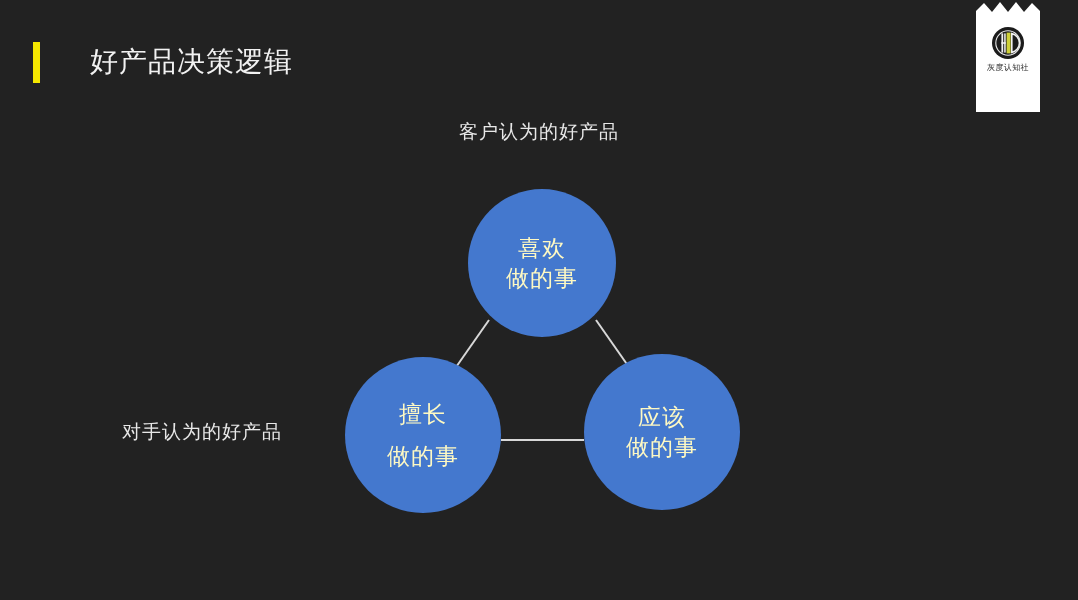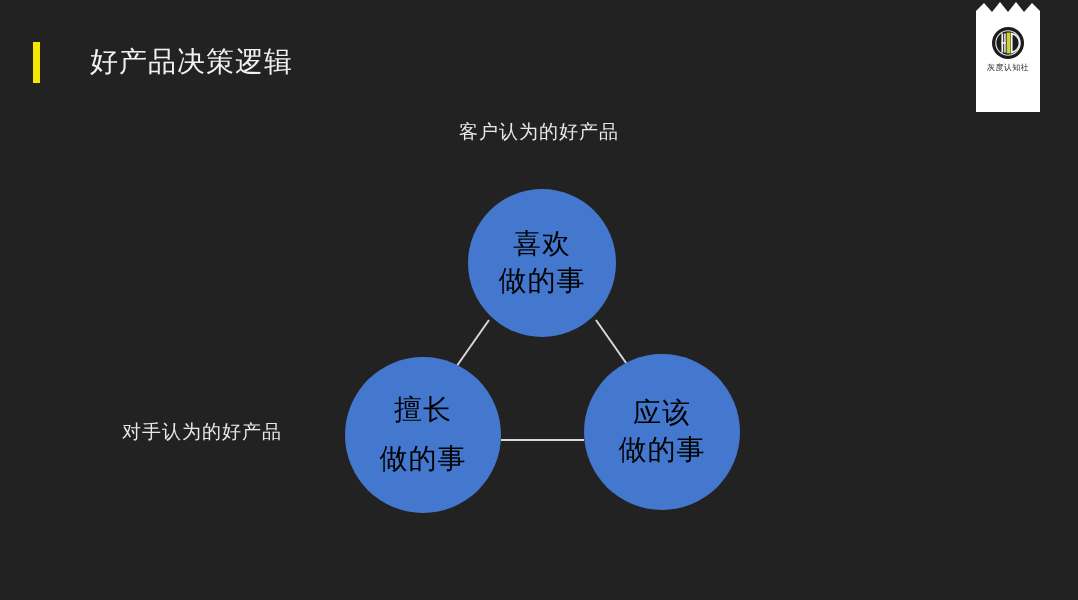--- a/index.html
+++ b/index.html
@@ -98,22 +98,22 @@
     pointer-events: none;
   }
   .bubble {
     position: absolute;
     border-radius: 50%;
     background: #4478ce;
     display: flex;
     flex-direction: column;
     align-items: center;
     justify-content: center;
-    color: #000000;
-    font-size: 28px;
+    color: #fef9c3;
+    font-size: 23px;
     line-height: 1.32;
     text-align: center;
     letter-spacing: 1px;
   }
   .bubble-top {
     left: 468px;
     top: 189px;
     width: 148px;
     height: 148px;
   }

